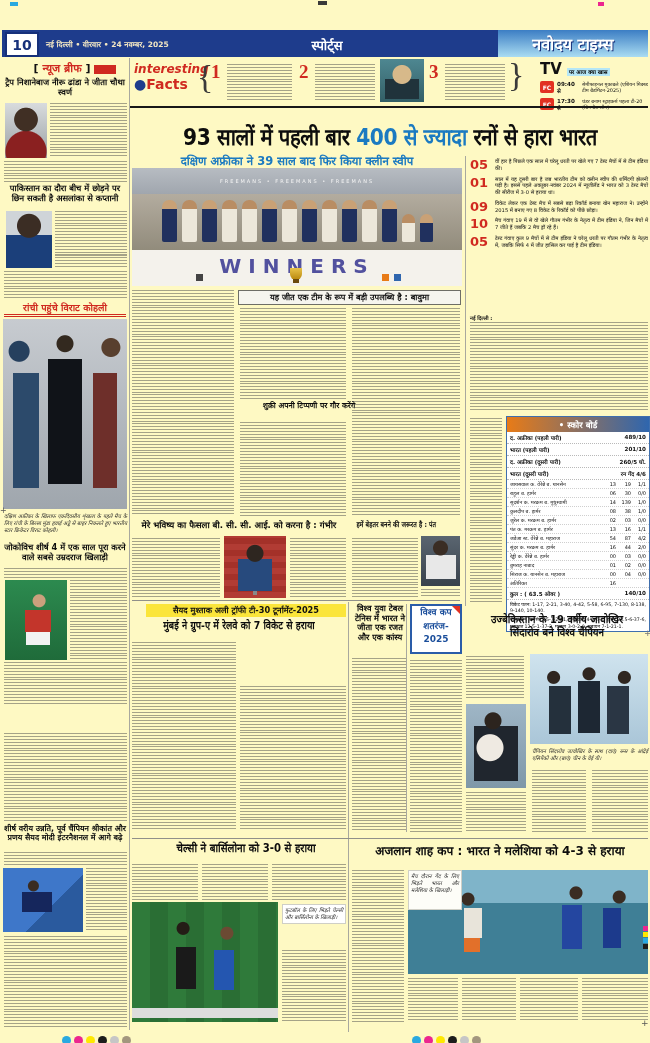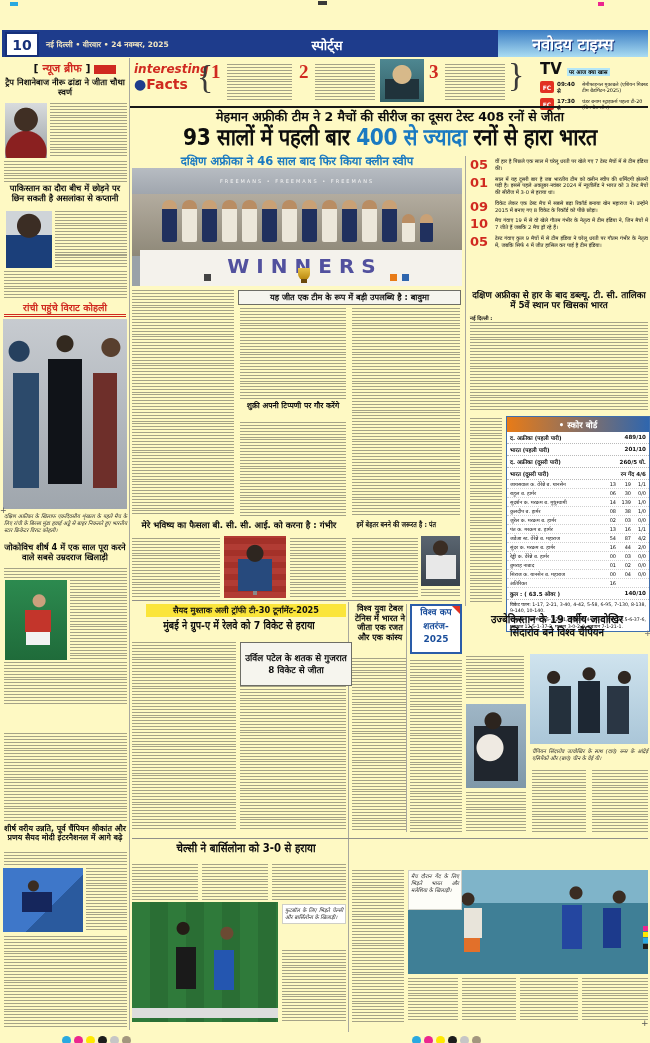--- a/index.html
+++ b/index.html
@@ -118,45 +118,44 @@
 
         <div style="display:flex;gap:3px;margin-top:3px;align-items:flex-start">
           <span class="fc" style="width:14px;height:12px;flex:0 0 14px">FC</span>
           <span style="font-size:5.6px;font-weight:bold;width:22px;flex:0 0 22px;color:#111">17:30 से</span>
           <span style="font-size:4.9px;line-height:1.3;color:#111">थंडर बनाम स्ट्राइकर्स पहला टी-20 (बिग बैश लीग)</span>
         </div>
       </div>
   </div>
 
   <div class="abs hrD" style="left:130px;top:106px;width:518px"></div>
-  <div class="abs hl nw" style="left:132px;top:110px;width:516px;font-size:12.5px">मेहमान अफ्रीकी टीम ने 2 मैचों की सीरीज का दूसरा टेस्ट 408 रनों से जीता</div>
   <div class="abs hl cond" style="left:132px;top:124px;width:516px;font-size:23px;letter-spacing:-.5px">
     <span>93 सालों में पहली बार </span><span class="blue">400 से ज्यादा</span><span> रनों से हारा भारत</span>
   </div>
-  <div class="abs hl blue nw" style="left:132px;top:155px;width:330px;font-size:11.5px">दक्षिण अफ्रीका ने 46 साल बाद फिर किया क्लीन स्वीप</div>
+  <div class="abs hl blue nw" style="left:132px;top:155px;width:330px;font-size:11.5px">दक्षिण अफ्रीका ने 39 साल बाद फिर किया क्लीन स्वीप</div>
 
   <div class="abs ph" style="left:132px;top:168px;width:330px;height:118px;background:#b0a globals">
     <div class="abs" style="left:0;top:0;width:330px;height:26px;background:linear-gradient(#b7bcc2,#a0a6ae);color:#f4f4f4;font-size:5px;letter-spacing:2px;text-align:center;line-height:26px">FREEMANS   •   FREEMANS   •   FREEMANS</div>
     <div class="abs" style="left:0;top:26px;width:330px;height:56px;background:linear-gradient(#b3ac9f,#8e8878);text-align:center;line-height:0;padding-top:6px">
       <i class="fig"></i><i class="fig w"></i><i class="fig"></i><i class="fig w"></i><i class="fig w"></i><i class="fig"></i><i class="fig w"></i><i class="fig"></i><i class="fig w"></i><i class="fig"></i><i class="fig w"></i><i class="fig"></i><i class="fig s w"></i><i class="fig s"></i>
     </div>
-    <div class="abs" style="left:8px;top:82px;width:330px;height:36px;background:#f4f2ec">
+    <div class="abs" style="left:0;top:82px;width:330px;height:36px;background:#f4f2ec">
       <div class="winners" style="margin-top:4px">WINNERS</div>
       <span class="abs" style="left:158px;top:18px;width:12px;height:12px;background:linear-gradient(#e8c34a,#b8860b);border-radius:0 0 7px 7px"></span>
       <span class="abs" style="left:161px;top:29px;width:6px;height:4px;background:#6b4a0e"></span>
       <span class="abs" style="left:250px;top:24px;width:7px;height:7px;background:#e87b17"></span>
       <span class="abs" style="left:262px;top:24px;width:7px;height:7px;background:#2f66ae"></span>
       <span class="abs" style="left:64px;top:24px;width:7px;height:7px;background:#444"></span>
     </div>
   </div>
 
   <div class="abs gk" style="left:132px;top:290px;width:102px;height:226px"></div>
   <div class="abs boxhl nw" style="left:238px;top:290px;width:221px;height:13px;font-size:8.2px;line-height:13px">यह जीत एक टीम के रूप में बड़ी उपलब्धि है : बावुमा</div>
   <div class="abs gk" style="left:240px;top:308px;width:106px;height:92px"></div>
-  <div class="abs hl" style="left:240px;top:402px;width:106px;font-size:7.6px">शुक्री अपनी टिप्पणी पर गौर करेंगे</div>
+  <div class="abs hl" style="left:256px;top:402px;width:106px;font-size:7.6px">शुक्री अपनी टिप्पणी पर गौर करेंगे</div>
   <div class="abs gk" style="left:240px;top:422px;width:106px;height:94px"></div>
   <div class="abs gk" style="left:352px;top:308px;width:108px;height:208px"></div>
 
   <div class="abs vr" style="left:465px;top:156px;height:450px"></div>
   <div class="abs" style="left:470px;top:158px;width:178px">
 
       <div class="statitem" style="margin-bottom:4px">
         <span class="statnum">05</span>
         <span class="stattx">वीं हार है पिछले एक साल में घरेलू धरती पर खेले गए 7 टेस्ट मैचों में से टीम इंडिया की।</span>
       </div>
@@ -174,21 +173,20 @@
       <div class="statitem" style="margin-bottom:4px">
         <span class="statnum">10</span>
         <span class="stattx">मैच गंवाए 19 में से वो खेले गौतम गंभीर के नेतृत्व में टीम इंडिया ने, जिन मैचों में 7 जीते हैं जबकि 2 मैच ड्रॉ रहे हैं।</span>
       </div>
 
       <div class="statitem" style="margin-bottom:4px">
         <span class="statnum">05</span>
         <span class="stattx">टेस्ट गंवाए कुल 9 मैचों में से टीम इंडिया ने घरेलू धरती पर गौतम गंभीर के नेतृत्व में, जबकि सिर्फ 4 में जीत हासिल कर पाई है टीम इंडिया।</span>
       </div>
     </div>
-  <div class="abs hl" style="left:470px;top:290px;width:178px;font-size:8.8px">दक्षिण अफ्रीका से हार के बाद डब्ल्यू. टी. सी. तालिका में 5वें स्थान पर खिसका भारत</div>
   <div class="abs" style="left:470px;top:314px;font-size:5.2px;font-weight:bold;color:#111">नई दिल्ली :</div>
   <div class="abs gk" style="left:470px;top:322px;width:178px;height:90px"></div>
 
   <div class="abs gk" style="left:470px;top:418px;width:32px;height:186px"></div>
   <div class="abs sb" style="left:506px;top:416px;width:142px">
     <div class="sb-title">• स्कोर बोर्ड</div>
     <div>
 
         <div class="sb-inn">
           <span>द. अफ्रीका (पहली पारी)</span>
@@ -312,21 +310,20 @@
   <div class="abs ph" style="left:421px;top:536px;width:39px;height:50px;background:radial-gradient(circle at 50% 24%,#3a2d24 0 7px,transparent 8px),linear-gradient(#e8e8e8 0 0) 50% 72%/30px 24px no-repeat,linear-gradient(#5a6570,#39424c)"></div>
   <div class="abs gk" style="left:421px;top:589px;width:39px;height:9px"></div>
 
   <div class="abs hrL" style="left:132px;top:600px;width:328px"></div>
   <div class="abs vr" style="left:348px;top:602px;height:430px"></div>
   <div class="abs vr" style="left:406px;top:604px;height:228px"></div>
 
   <div class="abs ylw nw" style="left:146px;top:604px;width:200px;height:13px;font-size:8.2px;line-height:13px">सैयद मुश्ताक अली ट्रॉफी टी-30 टूर्नामेंट-2025</div>
   <div class="abs hl" style="left:132px;top:620px;width:214px;font-size:11px;transform:scaleX(.85);transform-origin:50% 50%;white-space:nowrap">मुंबई ने ग्रुप-ए में रेलवे को 7 विकेट से हराया</div>
   <div class="abs gk" style="left:132px;top:642px;width:104px;height:188px"></div>
-  <div class="abs boxhl" style="left:240px;top:642px;width:106px;height:38px;font-size:8.8px;display:flex;align-items:center;justify-content:center;padding:2px">उर्विल पटेल के शतक से गुजरात 8 विकेट से जीता</div>
   <div class="abs gk" style="left:240px;top:686px;width:106px;height:144px"></div>
 
   <div class="abs hl" style="left:352px;top:604px;width:56px;font-size:8.2px">विश्व युवा टेबल टेनिस में भारत ने जीता एक रजत और एक कांस्य</div>
   <div class="abs gk" style="left:352px;top:658px;width:54px;height:174px"></div>
 
   <div class="abs" style="left:410px;top:604px;width:52px;height:50px;border:2px solid #2a5ca8;background:#fff;text-align:center;color:#1b4e9b;font-weight:bold;font-size:9px;line-height:1.5;box-sizing:border-box">
     <span class="abs" style="right:0;top:0;width:0;height:0;border-left:8px solid transparent;border-top:8px solid #e23122"></span>
     <div>विश्व कप</div>
     <div>शतरंज-</div>
     <div>2025</div>
@@ -345,20 +342,21 @@
   <div class="abs hrL" style="left:132px;top:838px;width:516px"></div>
 
   <div class="abs hl" style="left:146px;top:842px;width:200px;font-size:11.5px;transform:scaleX(.88);transform-origin:50% 50%;white-space:nowrap">चेल्सी ने बार्सिलोना को 3-0 से हराया</div>
   <div class="abs gk" style="left:132px;top:864px;width:66px;height:36px"></div>
   <div class="abs gk" style="left:202px;top:864px;width:66px;height:36px"></div>
   <div class="abs gk" style="left:272px;top:864px;width:74px;height:36px"></div>
   <div class="abs ph" style="left:132px;top:902px;width:146px;height:120px;background:radial-gradient(circle at 35% 22%,#241c16 0 6px,transparent 7px),linear-gradient(#1a1a1a 0 0) 35% 58%/20px 42px no-repeat,radial-gradient(circle at 65% 26%,#6b4a33 0 6px,transparent 7px),linear-gradient(#2456b0 0 0) 65% 60%/20px 40px no-repeat,linear-gradient(#ddd 0 0) 50% 96%/100% 10px no-repeat,repeating-linear-gradient(90deg,#2f7a3a 0 18px,#2a6e34 18px 36px)"></div>
   <div class="abs cap" style="left:282px;top:904px;width:64px;background:#fff;border:1px solid #cfcfc6;padding:2px;box-sizing:border-box">फुटबॉल के लिए भिड़ते चेल्सी और बार्सिलोना के खिलाड़ी।</div>
   <div class="abs gk" style="left:282px;top:950px;width:64px;height:72px"></div>
 
+  <div class="abs hl nw" style="left:352px;top:844px;width:296px;font-size:12px">अजलान शाह कप : भारत ने मलेशिया को 4-3 से हराया</div>
   <div class="abs gk" style="left:352px;top:870px;width:52px;height:154px"></div>
   <div class="abs ph" style="left:408px;top:870px;width:240px;height:104px;background:radial-gradient(circle at 25% 28%,#3a2c22 0 6px,transparent 7px),linear-gradient(#e8e4da 0 0) 25% 52%/18px 30px no-repeat,linear-gradient(#e2702a 0 0) 25% 74%/16px 20px no-repeat,radial-gradient(circle at 70% 22%,#3a2c22 0 6px,transparent 7px),linear-gradient(#2446a0 0 0) 70% 58%/20px 44px no-repeat,radial-gradient(circle at 88% 26%,#3a2c22 0 6px,transparent 7px),linear-gradient(#1c3a8c 0 0) 88% 60%/18px 40px no-repeat,linear-gradient(#7fb4c9 0 32%,#3f7f96 32%)"></div>
   <div class="abs cap" style="left:408px;top:870px;width:54px;height:40px;background:#fdfdf8;border:1px solid #cfcfc6;padding:2px;box-sizing:border-box">मैच दौरान गेंद के लिए भिड़ते भारत और मलेशिया के खिलाड़ी।</div>
   <div class="abs gk" style="left:408px;top:978px;width:50px;height:44px"></div>
   <div class="abs gk" style="left:462px;top:978px;width:54px;height:44px"></div>
   <div class="abs gk" style="left:520px;top:978px;width:58px;height:44px"></div>
   <div class="abs gk" style="left:582px;top:978px;width:66px;height:44px"></div>
 
   <div class="abs" style="left:62px;top:1030px"><span class="dot" style="background: rgb(42, 169, 224);"></span><span class="dot" style="background: rgb(236, 38, 143);"></span><span class="dot" style="background: rgb(255, 232, 0);"></span><span class="dot" style="background: rgb(29, 29, 27);"></span><span class="dot" style="background: rgb(198, 198, 198);"></span><span class="dot" style="background: rgb(163, 151, 126);"></span></div>
   <div class="abs" style="left:412px;top:1030px"><span class="dot" style="background: rgb(42, 169, 224);"></span><span class="dot" style="background: rgb(236, 38, 143);"></span><span class="dot" style="background: rgb(255, 232, 0);"></span><span class="dot" style="background: rgb(29, 29, 27);"></span><span class="dot" style="background: rgb(198, 198, 198);"></span><span class="dot" style="background: rgb(163, 151, 126);"></span></div>

